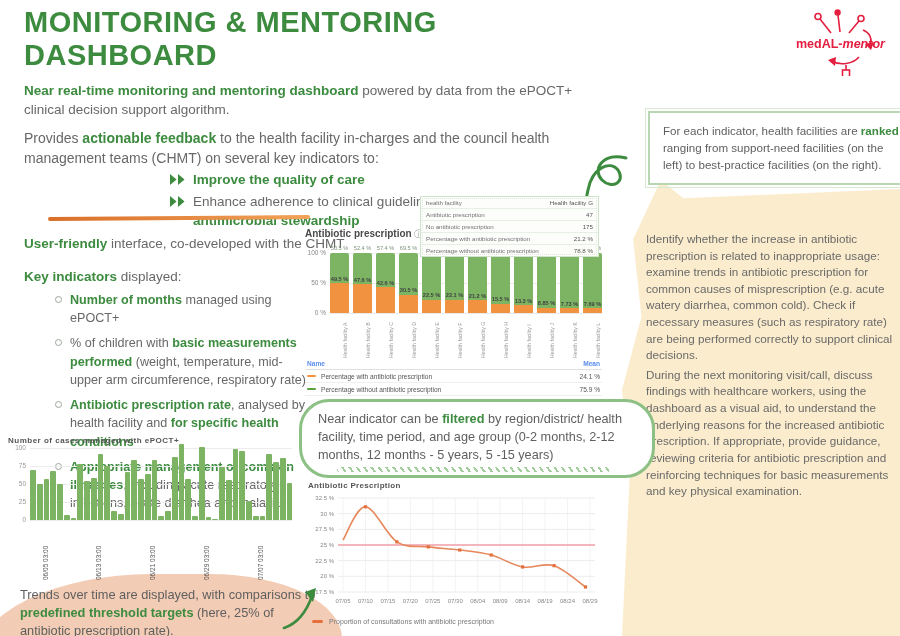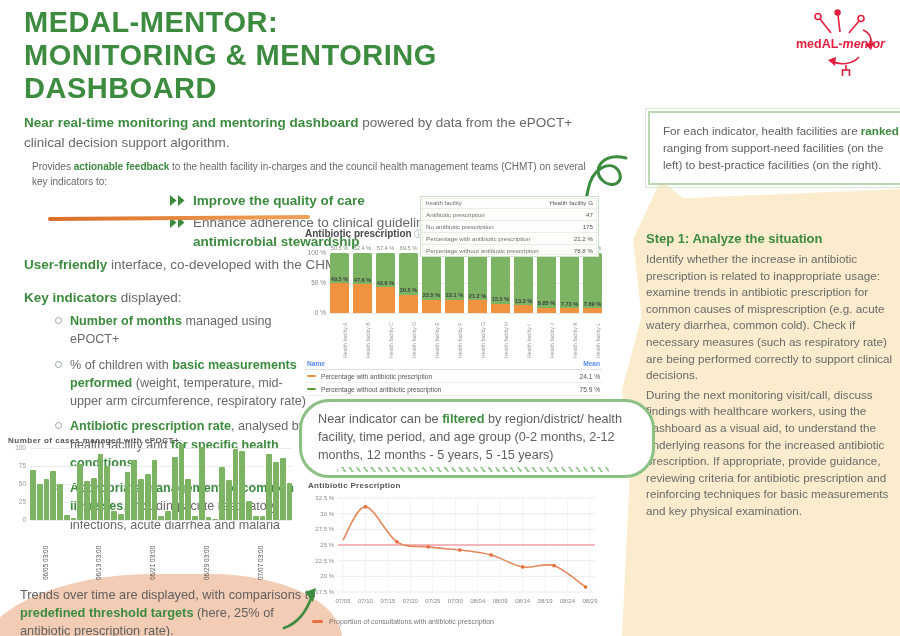--- a/index.html
+++ b/index.html
@@ -8,21 +8,21 @@
   }
   html,body{margin:0;padding:0;background:#fff;}
   .poster{position:relative;width:900px;height:636px;background:#fff;overflow:hidden;
           font-family:"Liberation Sans",sans-serif;color:var(--gray);}
   .gb{color:var(--green);font-weight:700;}
 
   
   .left-col{position:absolute;left:24px;top:6px;width:590px;}
   .title{color:var(--green);font-weight:800;font-size:29px;line-height:1.13;letter-spacing:.5px;}
   .intro{margin-top:9px;font-size:13.5px;line-height:1.45;width:575px;}
-  .feedback{margin-top:8px;font-size:10px;line-height:1.45;width:560px;margin-left:8px;}
+  .feedback{margin-top:8px;font-size:14px;line-height:1.45;width:560px;}
   .fb-bullets{margin-top:2px;margin-left:146px;width:440px;}
   .fb-bullet{display:flex;gap:7px;align-items:flex-start;font-size:13.5px;line-height:1.4;margin-top:3px;}
   .fb-bullet svg{margin-top:3px;flex:none;}
   .userfriendly{margin-top:5px;font-size:13.5px;}
   .uf-underline{position:absolute;left:48px;top:216px;width:262px;height:4px;border-radius:3px;
     background:linear-gradient(90deg,#d96f28,#f2a259);transform:rotate(-.4deg);}
   .ki-heading{margin-top:18px;font-size:13.5px;}
   .ki-list{margin-top:7px;margin-left:31px;width:256px;}
   .ki-item{display:flex;gap:8px;font-size:12.6px;line-height:1.45;margin-bottom:7px;}
   .ki-dot{flex:none;width:5px;height:5px;border:1.4px solid #9aa89a;border-radius:50%;margin-top:5px;}
@@ -98,21 +98,20 @@
 </head>
 <body>
 
 <div class="poster">
 
   <div class="peach-blob"></div>
   <div class="salmon-blob"></div>
 
   <div class="left-col">
     <div class="title">
-      <div>MEDAL-MENTOR:</div>
       <div>MONITORING &amp; MENTORING DASHBOARD</div>
     </div>
     <div class="intro"><span class="gb">Near real-time monitoring and mentoring dashboard</span><span> powered by data from the ePOCT+ clinical decision support algorithm.</span></div>
     <div class="feedback"><span>Provides </span><span class="gb">actionable feedback</span><span> to the health facility in-charges and the council health management teams (CHMT) on several key indicators to:</span></div>
     <div class="fb-bullets">
       <div class="fb-bullet">
         <svg width="16" height="11" viewBox="0 0 16 11">
             <polygon points="0,0 6.5,5.5 0,11" fill="#3c8b3f"></polygon>
             <polygon points="8,0 14.5,5.5 8,11" fill="#3c8b3f"></polygon>
           </svg>
@@ -443,19 +442,18 @@
 
   <div class="trends-note"><span>Trends over time are displayed, with comparisons to </span><span class="gb">predefined threshold targets</span><span> (here, 25% of antibiotic prescription rate).</span></div>
 
   <svg class="arrow-svg" style="left:281px;top:586px" width="40" height="46" viewBox="0 0 40 46">
     <path d="M3,42 C15,38 25,27 31,10" stroke="#3c8b3f" stroke-width="2.6" fill="none" stroke-linecap="round"></path>
     <polygon points="24,6 35,2 32,16" fill="#3c8b3f"></polygon>
   </svg>
 
   <div class="right-col">
     <div class="step-title">
-      <span>Step 1: Analyze the situation</span>
     </div>
     <div class="step-body">Identify whether the increase in antibiotic prescription is related to inappropriate usage: examine trends in antibiotic prescription for common causes of misprescription (e.g. acute watery diarrhea, common cold). Check if necessary measures (such as respiratory rate) are being performed correctly to support clinical decisions.</div>
     <div class="step-body">During the next monitoring visit/call, discuss findings with healthcare workers, using the dashboard as a visual aid, to understand the underlying reasons for the increased antibiotic prescription. If appropriate, provide guidance, reviewing criteria for antibiotic prescription and reinforcing techniques for basic measurements and key physical examination.</div>
   </div>
 
 </div>
 
 </body></html>

